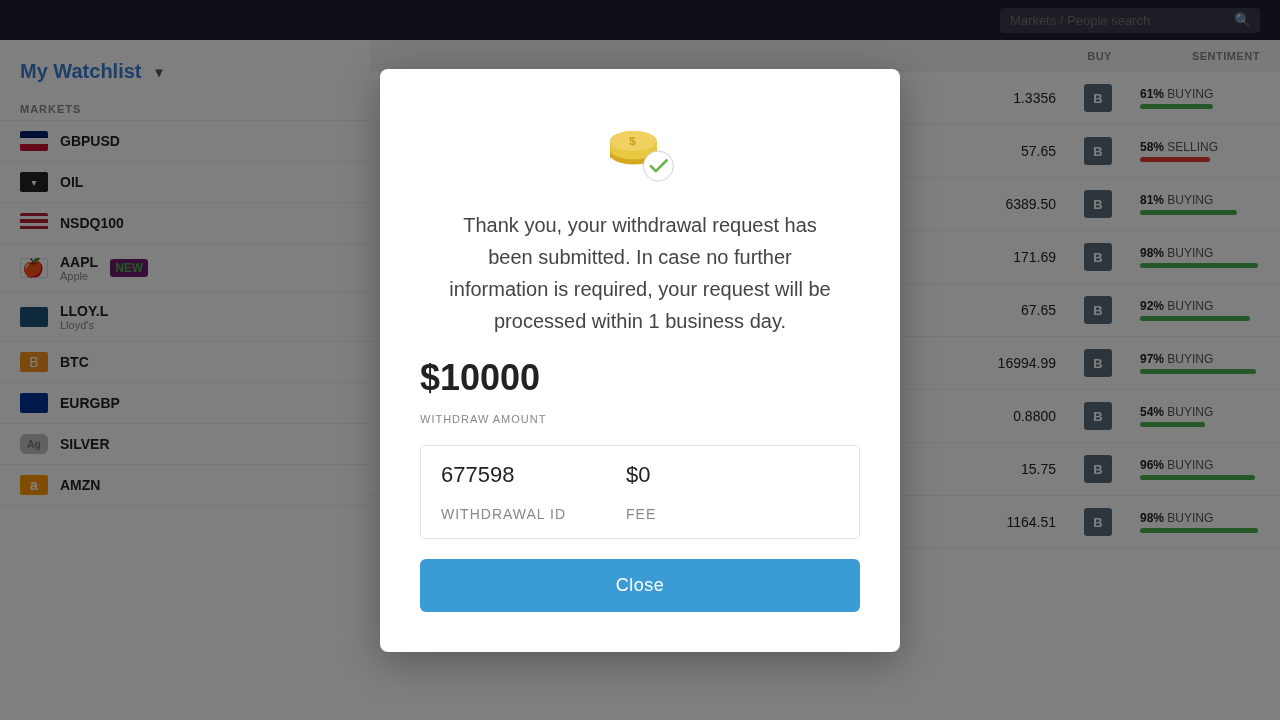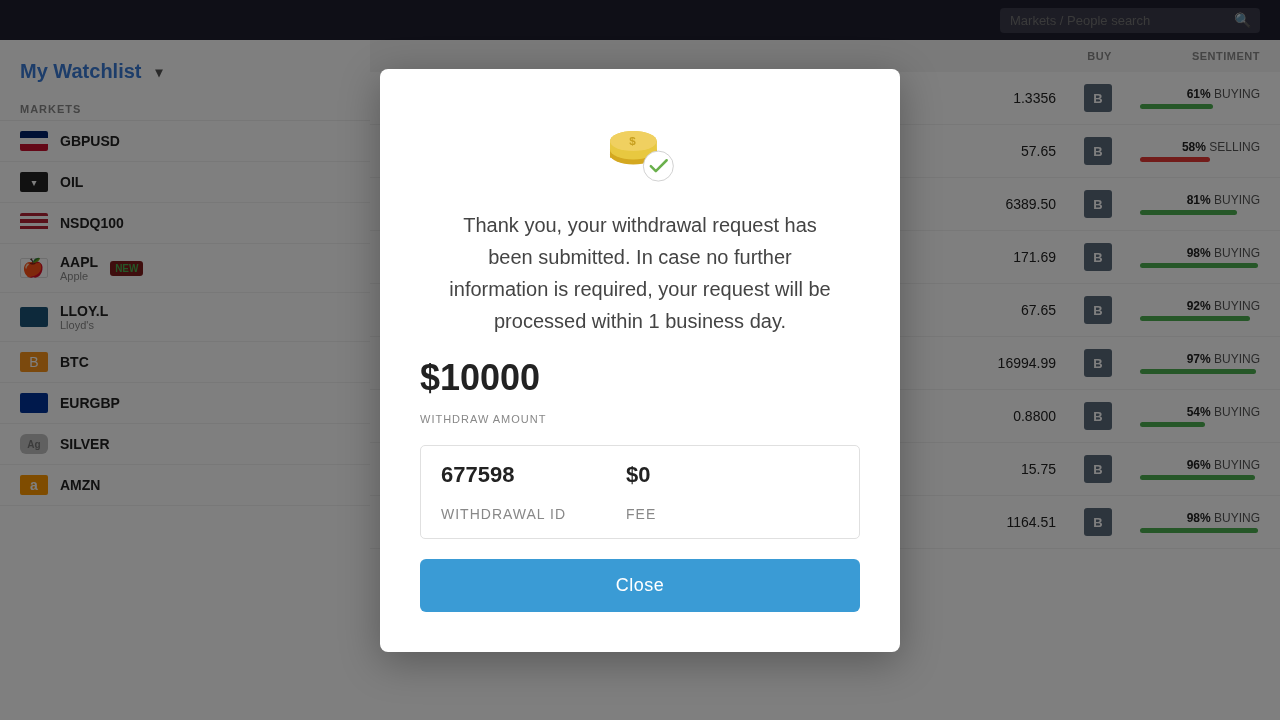--- a/index.html
+++ b/index.html
@@ -128,23 +128,23 @@
       font-size: 14px;
       color: #222;
     }
 
     .market-subname {
       font-size: 11px;
       color: #888;
     }
 
     .new-badge {
-      background: #7f1d1d;
+      background: #701a75;
       color: #4caf50;
-      font-size: 10px;
+      font-size: 12px;
       font-weight: bold;
       padding: 2px 5px;
       border-radius: 3px;
     }
 
     .table-area {
       flex: 1;
       background: #ffffff;
       overflow: hidden;
     }
@@ -188,21 +188,20 @@
 
     .price-val {
       font-size: 14px;
       color: #222;
       min-width: 70px;
       text-align: right;
     }
 
     .sentiment-wrap {
       min-width: 120px;
-      text-align: right;
     }
 
     .sentiment-label {
       font-size: 12px;
       color: #555;
       margin-bottom: 3px;
     }
 
     .sentiment-bar {
       height: 5px;
@@ -271,21 +270,21 @@
       border-radius: 5px;
       padding: 16px 20px;
       display: flex;
       gap: 60px;
     }
 
     .detail-item {}
 
     .detail-value {
       font-size: 22px;
-      font-weight: bold;
+      font-weight: normal;
       color: #222;
     }
 
     .detail-label {
       font-size: 14px;
       color: #888;
       letter-spacing: 1px;
       text-transform: uppercase;
       margin-top: 18px;
     }

